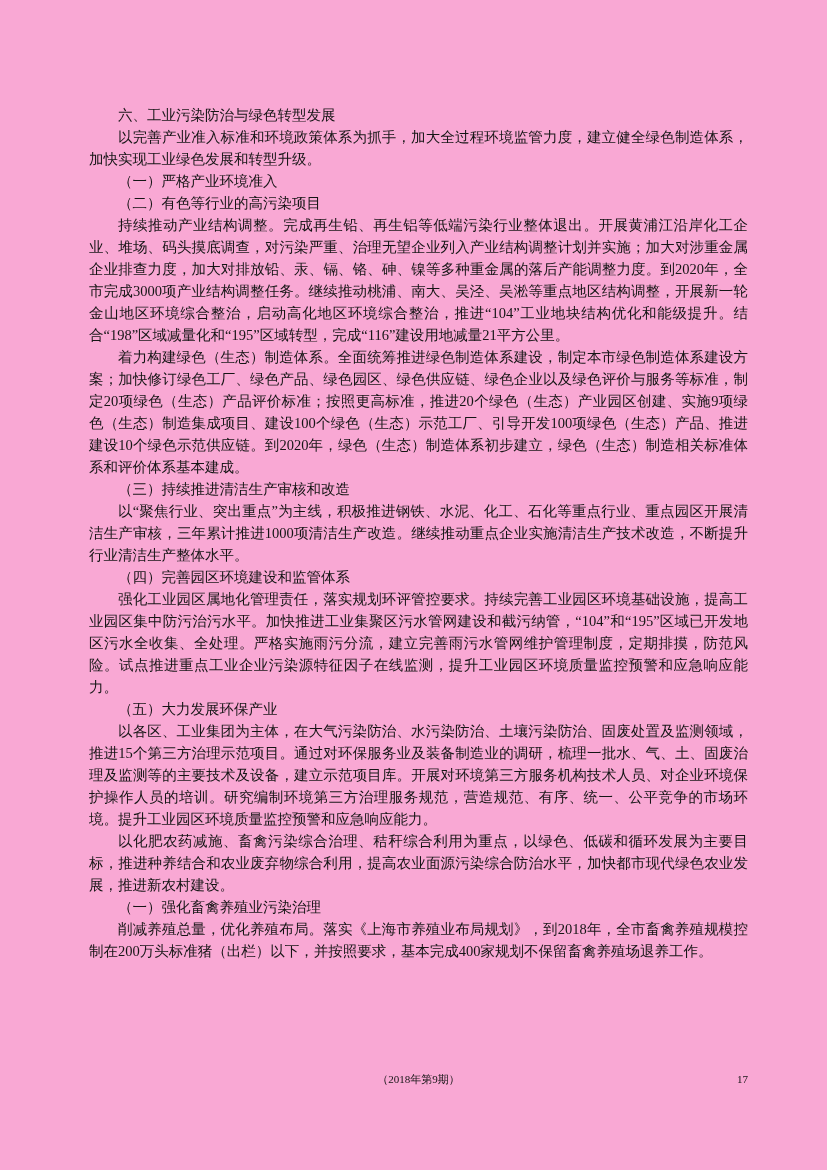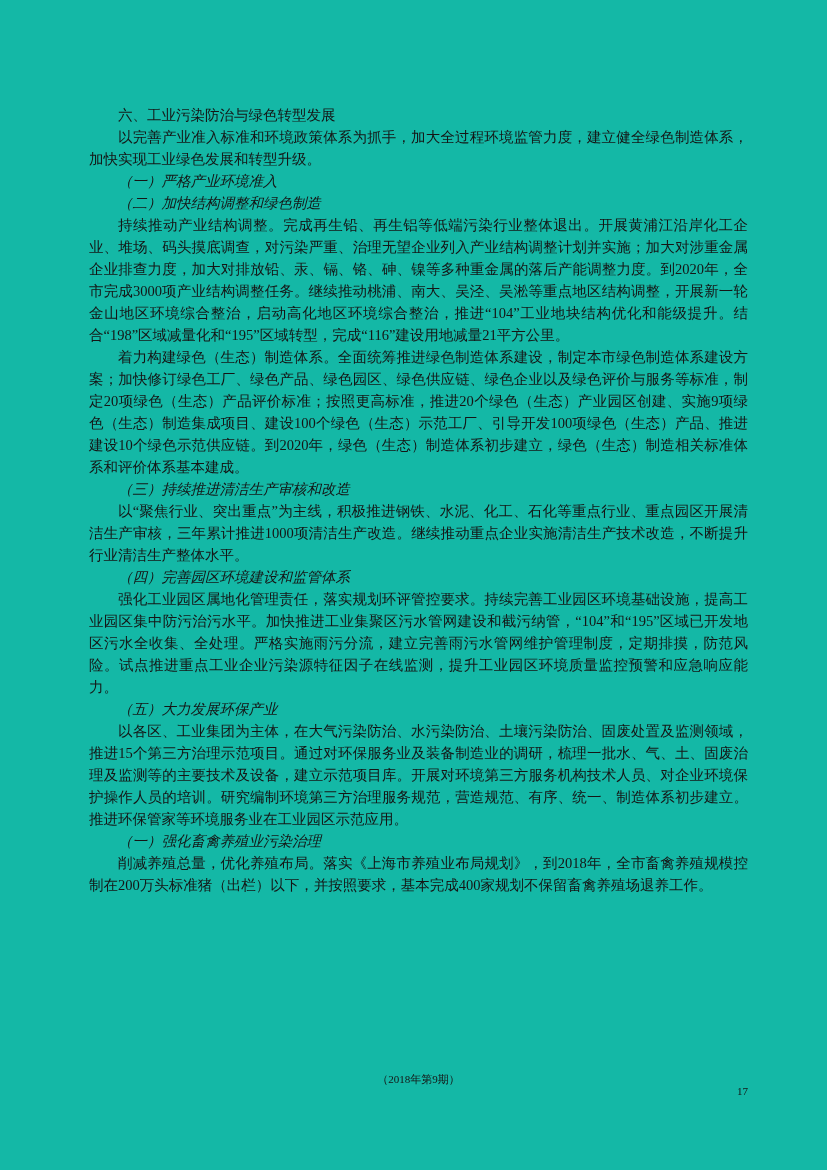--- a/index.html
+++ b/index.html
@@ -4,21 +4,21 @@
 <style>
   html, body {
     margin: 0;
     padding: 0;
     background: #ffffff;
   }
   .page {
     position: relative;
     width: 827px;
     height: 1170px;
-    background: #14b8a6;
+    background: #f9a8d4;
     overflow: hidden;
     font-family: "Liberation Serif", "DejaVu Serif", serif;
     color: #151515;
   }
   .page-content {
     position: absolute;
     left: 89px;
     top: 104px;
     width: 659px;
     font-size: 14.5px;
@@ -27,58 +27,58 @@
   }
   .page-content p {
     margin: 0;
     padding: 0;
     text-indent: 2em;
   }
   .b-section {
     font-weight: normal;
   }
   .b-sub {
-    font-style: italic;
   }
   .page-footer {
     position: absolute;
     left: 89px;
     top: 1068px;
     width: 659px;
     height: 22px;
     font-size: 11px;
     line-height: 22px;
   }
   .footer-issue {
     display: block;
     text-align: center;
   }
   .footer-pagenum {
     position: absolute;
     right: 0;
-    top: 12px;
+    top: 0;
   }
 </style>
 </head>
 <body>
 
 <div class="page">
   <div class="page-content">
     <p class="b-section">六、工业污染防治与绿色转型发展</p>
     <p class="b-para">以完善产业准入标准和环境政策体系为抓手，加大全过程环境监管力度，建立健全绿色制造体系，加快实现工业绿色发展和转型升级。</p>
     <p class="b-sub">（一）严格产业环境准入</p>
-    <p class="b-sub">（二）加快结构调整和绿色制造</p>
+    <p class="b-sub">（二）有色等行业的高污染项目</p>
     <p class="b-para">持续推动产业结构调整。完成再生铅、再生铝等低端污染行业整体退出。开展黄浦江沿岸化工企业、堆场、码头摸底调查，对污染严重、治理无望企业列入产业结构调整计划并实施；加大对涉重金属企业排查力度，加大对排放铅、汞、镉、铬、砷、镍等多种重金属的落后产能调整力度。到2020年，全市完成3000项产业结构调整任务。继续推动桃浦、南大、吴泾、吴淞等重点地区结构调整，开展新一轮金山地区环境综合整治，启动高化地区环境综合整治，推进“104”工业地块结构优化和能级提升。结合“198”区域减量化和“195”区域转型，完成“116”建设用地减量21平方公里。</p>
     <p class="b-para">着力构建绿色（生态）制造体系。全面统筹推进绿色制造体系建设，制定本市绿色制造体系建设方案；加快修订绿色工厂、绿色产品、绿色园区、绿色供应链、绿色企业以及绿色评价与服务等标准，制定20项绿色（生态）产品评价标准；按照更高标准，推进20个绿色（生态）产业园区创建、实施9项绿色（生态）制造集成项目、建设100个绿色（生态）示范工厂、引导开发100项绿色（生态）产品、推进建设10个绿色示范供应链。到2020年，绿色（生态）制造体系初步建立，绿色（生态）制造相关标准体系和评价体系基本建成。</p>
     <p class="b-sub">（三）持续推进清洁生产审核和改造</p>
     <p class="b-para">以“聚焦行业、突出重点”为主线，积极推进钢铁、水泥、化工、石化等重点行业、重点园区开展清洁生产审核，三年累计推进1000项清洁生产改造。继续推动重点企业实施清洁生产技术改造，不断提升行业清洁生产整体水平。</p>
     <p class="b-sub">（四）完善园区环境建设和监管体系</p>
     <p class="b-para">强化工业园区属地化管理责任，落实规划环评管控要求。持续完善工业园区环境基础设施，提高工业园区集中防污治污水平。加快推进工业集聚区污水管网建设和截污纳管，“104”和“195”区域已开发地区污水全收集、全处理。严格实施雨污分流，建立完善雨污水管网维护管理制度，定期排摸，防范风险。试点推进重点工业企业污染源特征因子在线监测，提升工业园区环境质量监控预警和应急响应能力。</p>
     <p class="b-sub">（五）大力发展环保产业</p>
-    <p class="b-para">以各区、工业集团为主体，在大气污染防治、水污染防治、土壤污染防治、固废处置及监测领域，推进15个第三方治理示范项目。通过对环保服务业及装备制造业的调研，梳理一批水、气、土、固废治理及监测等的主要技术及设备，建立示范项目库。开展对环境第三方服务机构技术人员、对企业环境保护操作人员的培训。研究编制环境第三方治理服务规范，营造规范、有序、统一、制造体系初步建立。推进环保管家等环境服务业在工业园区示范应用。</p>
+    <p class="b-para">以各区、工业集团为主体，在大气污染防治、水污染防治、土壤污染防治、固废处置及监测领域，推进15个第三方治理示范项目。通过对环保服务业及装备制造业的调研，梳理一批水、气、土、固废治理及监测等的主要技术及设备，建立示范项目库。开展对环境第三方服务机构技术人员、对企业环境保护操作人员的培训。研究编制环境第三方治理服务规范，营造规范、有序、统一、公平竞争的市场环境。提升工业园区环境质量监控预警和应急响应能力。</p>
+    <p class="b-para">以化肥农药减施、畜禽污染综合治理、秸秆综合利用为重点，以绿色、低碳和循环发展为主要目标，推进种养结合和农业废弃物综合利用，提高农业面源污染综合防治水平，加快都市现代绿色农业发展，推进新农村建设。</p>
     <p class="b-sub">（一）强化畜禽养殖业污染治理</p>
     <p class="b-para">削减养殖总量，优化养殖布局。落实《上海市养殖业布局规划》，到2018年，全市畜禽养殖规模控制在200万头标准猪（出栏）以下，并按照要求，基本完成400家规划不保留畜禽养殖场退养工作。</p>
   </div>
 
   <div class="page-footer">
     <span class="footer-issue">（2018年第9期）</span>
     <span class="footer-pagenum">17</span>
   </div>
 </div>
 

